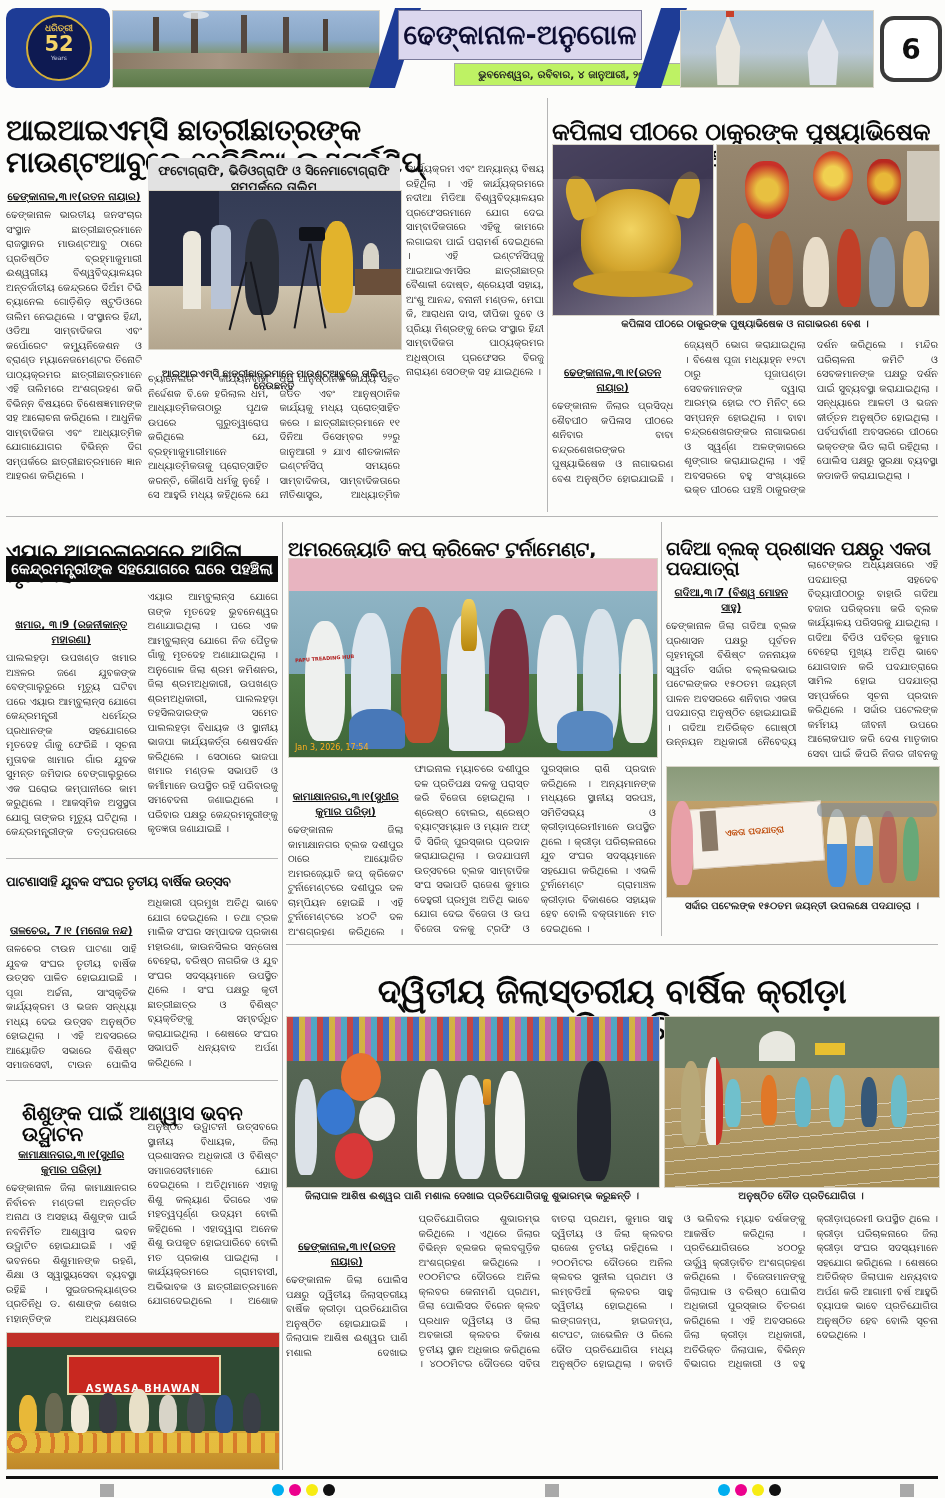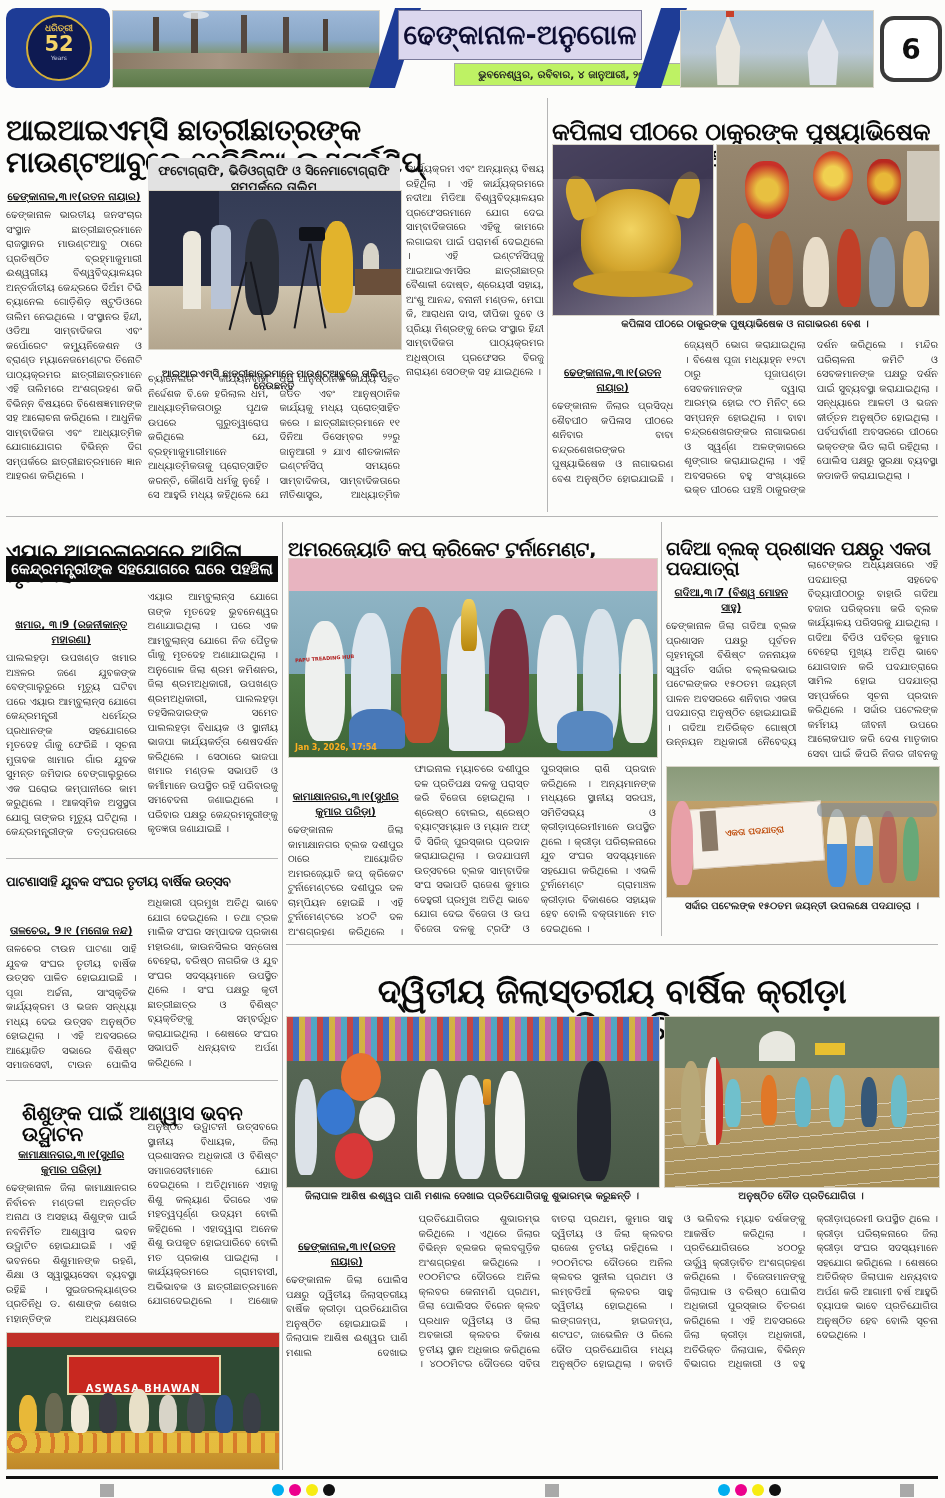--- a/index.html
+++ b/index.html
@@ -174,21 +174,21 @@
       <div class="blob" style="left:158px;top:56px;width:38px;height:130px;background:#e8ecf0;"></div>
       <div style="left:172px;top:40px;width:16px;height:52px;background:linear-gradient(180deg,#f0d060,#b8860b);border-radius:40% 40% 20% 20%;"></div>
       <div class="blob" style="left:200px;top:50px;width:40px;height:134px;background:#7a3040;"></div>
       <div class="blob" style="left:248px;top:56px;width:40px;height:128px;background:#e6eaee;"></div>
       <div class="blob" style="left:294px;top:50px;width:36px;height:134px;background:#d8e2ea;"></div>
       <div class="blob" style="left:332px;top:60px;width:32px;height:124px;background:#eceeea;"></div>
       <div style="left:60px;top:150px;width:56px;height:40px;background:#4878b8;border-radius:40% 40% 10% 10%;"></div>
       <div style="left:160px;top:152px;width:56px;height:40px;background:#e8ecf0;border-radius:40% 40% 10% 10%;"></div>
       <div style="left:268px;top:152px;width:56px;height:40px;background:#5888c0;border-radius:40% 40% 10% 10%;"></div>
       <div style="left:6px;top:96px;width:64px;font-size:5px;color:#b02020;transform:rotate(-4deg);font-weight:bold;">PAPU TREADING HUB</div>
-      <div style="left:6px;top:184px;font-size:8px;color:#ffb020;font-weight:bold;">Jan 3, 2026, 17:54</div>
+      <div style="left:6px;top:184px;font-size:8px;color:#ffb020;font-weight:normal;">Jan 3, 2026, 17:54</div>
     </div>
 
     <div class="body-text cols-3" style="left:288px;top:762px;width:368px;height:178px;">
       <span class="byline">କାମାକ୍ଷାନଗର,୩।୧(ସୁଧୀର କୁମାର ପରିଡ଼ା)</span>
       <span>ଢେଙ୍କାନାଳ ଜିଲା କାମାକ୍ଷାନଗର ବ୍ଲକ ଦଶୀପୁର ଠାରେ ଆୟୋଜିତ ଅମରଜ୍ୟୋତି କପ୍ କ୍ରିକେଟ ଟୁର୍ନାମେଣ୍ଟରେ ଦଶୀପୁର ଦଳ ଚାମ୍ପିୟନ ହୋଇଛି । ଏହି ଟୁର୍ନାମେଣ୍ଟରେ ୪୦ଟି ଦଳ ଅଂଶଗ୍ରହଣ କରିଥିଲେ । ଫାଇନାଲ ମ୍ୟାଚରେ ଦଶୀପୁର ଦଳ ପ୍ରତିପକ୍ଷ ଦଳକୁ ପରାସ୍ତ କରି ବିଜେତା ହୋଇଥିଲା । ଶ୍ରେଷ୍ଠ ବୋଲର, ଶ୍ରେଷ୍ଠ ବ୍ୟାଟ୍ସମ୍ୟାନ ଓ ମ୍ୟାନ ଅଫ୍ ଦି ସିରିଜ୍ ପୁରସ୍କାର ପ୍ରଦାନ କରାଯାଇଥିଲା । ଉଦଯାପନୀ ଉତ୍ସବରେ ବ୍ଲକ ସାମ୍ବାଦିକ ସଂଘ ସଭାପତି ରାଜେଶ କୁମାର ଦେହୁରୀ ପ୍ରମୁଖ ଅତିଥି ଭାବେ ଯୋଗ ଦେଇ ବିଜେତା ଓ ଉପ ବିଜେତା ଦଳକୁ ଟ୍ରଫି ଓ ପୁରସ୍କାର ରାଶି ପ୍ରଦାନ କରିଥିଲେ । ଅନ୍ୟମାନଙ୍କ ମଧ୍ୟରେ ସ୍ଥାନୀୟ ସରପଞ୍ଚ, ସମିତିସଭ୍ୟ ଓ କ୍ରୀଡ଼ାପ୍ରେମୀମାନେ ଉପସ୍ଥିତ ଥିଲେ । କ୍ରୀଡ଼ା ପରିଚାଳନାରେ ଯୁବ ସଂଘର ସଦସ୍ୟମାନେ ସହଯୋଗ କରିଥିଲେ । ଏଭଳି ଟୁର୍ନାମେଣ୍ଟ ଗ୍ରାମାଞ୍ଚଳ କ୍ରୀଡ଼ାର ବିକାଶରେ ସହାୟକ ହେବ ବୋଲି ବକ୍ତାମାନେ ମତ ଦେଇଥିଲେ ।</span>
     </div>
   </section>
 
   <section>
     <h2 class="headline" style="left:666px;top:522px;width:272px;height:32px;font-size:19px;">ଗଦିଆ ବ୍ଲକ୍ ପ୍ରଶାସନ ପକ୍ଷରୁ ଏକତା ପଦଯାତ୍ରା</h2>
@@ -210,21 +210,21 @@
       <div style="left:150px;top:36px;width:120px;height:14px;background:#7a8a98;opacity:.6;border-radius:6px;"></div>
     </div>
     <div class="caption" style="left:666px;top:900px;width:272px;">ସର୍ଦ୍ଦାର ପଟେଲଙ୍କ ୧୫୦ତମ ଜୟନ୍ତୀ ଉପଲକ୍ଷେ ପଦଯାତ୍ରା ।</div>
   </section>
 
   <div class="hrule" style="left:6px;top:858px;width:272px;"></div>
 
   <section>
     <h2 class="headline" style="left:6px;top:864px;width:272px;height:28px;font-size:13px;">ପାଟଣାସାହି ଯୁବକ ସଂଘର ତୃତୀୟ ବାର୍ଷିକ ଉତ୍ସବ</h2>
     <div class="body-text cols-2" style="left:6px;top:896px;width:272px;height:180px;">
-      <span class="byline">ତାଳଚେର, 9।୧ (ମନୋଜ ନନ୍ଦ)</span>
+      <span class="byline">ତାଳଚେର, 7।୧ (ମନୋଜ ନନ୍ଦ)</span>
       <span>ତାଳଚେର ଟାଉନ ପାଟଣା ସାହି ଯୁବକ ସଂଘର ତୃତୀୟ ବାର୍ଷିକ ଉତ୍ସବ ପାଳିତ ହୋଇଯାଇଛି । ପୂଜା ଅର୍ଚ୍ଚନା, ସାଂସ୍କୃତିକ କାର୍ଯ୍ୟକ୍ରମ ଓ ଭଜନ ସନ୍ଧ୍ୟା ମଧ୍ୟ ଦେଇ ଉତ୍ସବ ଅନୁଷ୍ଠିତ ହୋଇଥିଲା । ଏହି ଅବସରରେ ଆୟୋଜିତ ସଭାରେ ବିଶିଷ୍ଟ ସମାଜସେବୀ, ଟାଉନ ପୋଲିସ ଅଧିକାରୀ ପ୍ରମୁଖ ଅତିଥି ଭାବେ ଯୋଗ ଦେଇଥିଲେ । ତଥା ଟ୍ରକ ମାଲିକ ସଂଘର ସମ୍ପାଦକ ପ୍ରକାଶ ମହାରଣା, କାଉନସିଲର ସନ୍ତୋଷ ବେହେରା, ବରିଷ୍ଠ ନାଗରିକ ଓ ଯୁବ ସଂଘର ସଦସ୍ୟମାନେ ଉପସ୍ଥିତ ଥିଲେ । ସଂଘ ପକ୍ଷରୁ କୃତୀ ଛାତ୍ରୀଛାତ୍ର ଓ ବିଶିଷ୍ଟ ବ୍ୟକ୍ତିଙ୍କୁ ସମ୍ବର୍ଦ୍ଧିତ କରାଯାଇଥିଲା । ଶେଷରେ ସଂଘର ସଭାପତି ଧନ୍ୟବାଦ ଅର୍ପଣ କରିଥିଲେ ।</span>
     </div>
   </section>
 
   <div class="hrule" style="left:6px;top:1080px;width:272px;"></div>
 
   <section>
     <h2 class="headline" style="left:22px;top:1086px;width:272px;height:30px;font-size:20px;">ଶିଶୁଙ୍କ ପାଇଁ ଆଶ୍ୱାସ ଭବନ ଉଦ୍ଘାଟନ</h2>
     <div class="body-text cols-2" style="left:6px;top:1120px;width:272px;height:208px;">
       <span class="byline">କାମାକ୍ଷାନଗର,୩।୧(ସୁଧୀର କୁମାର ପରିଡ଼ା)</span>

